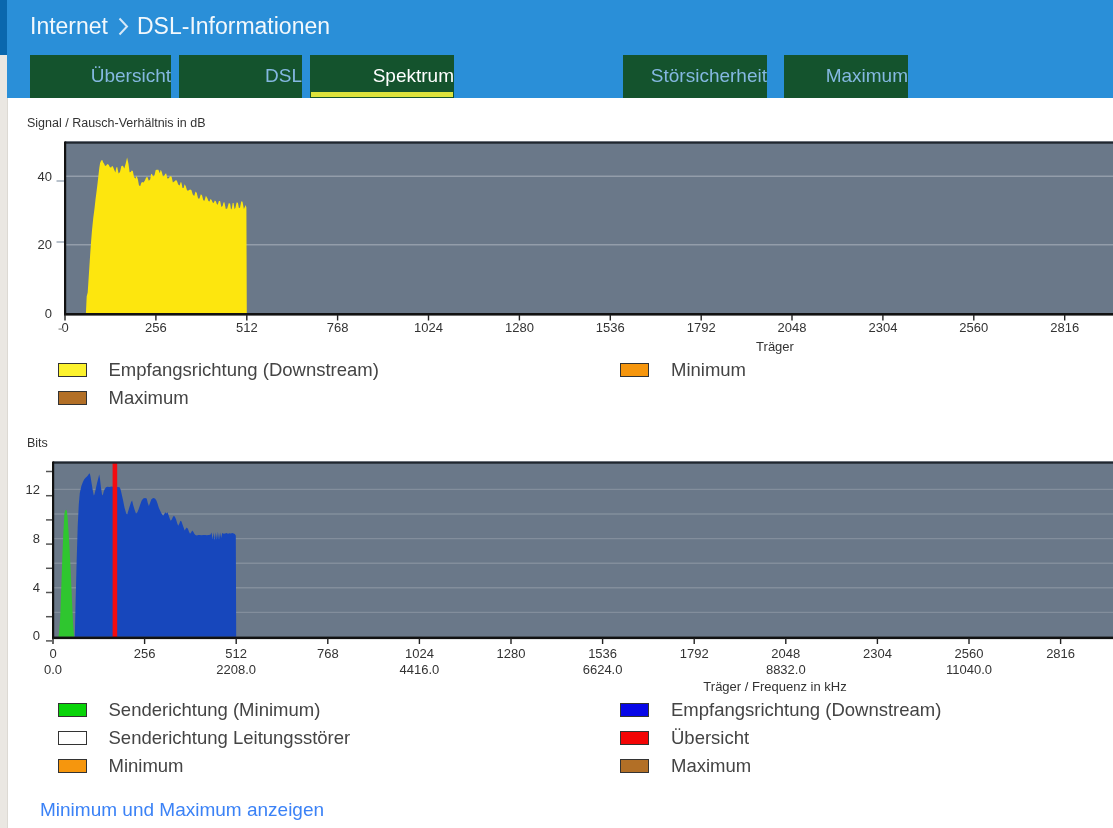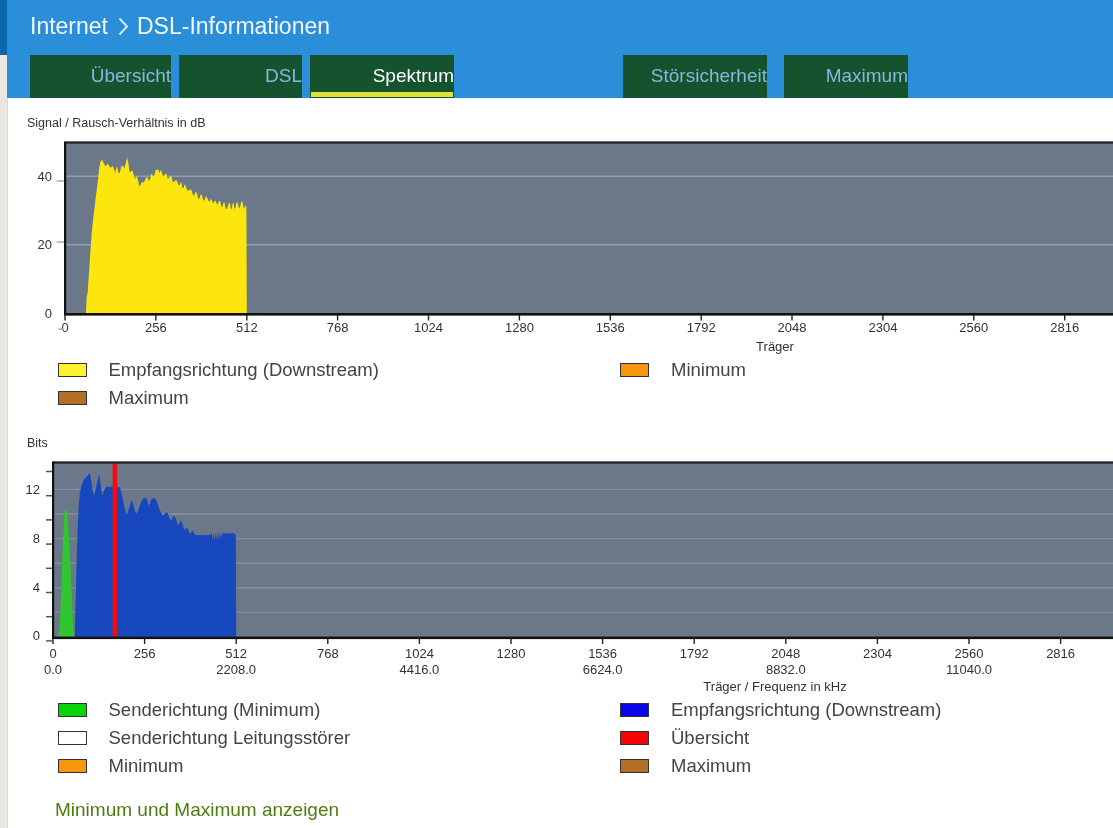--- a/index.html
+++ b/index.html
@@ -10,21 +10,21 @@
 #hdr{position:absolute;left:7px;top:0;width:1106px;height:98px;background:#2a8fd8}
 #bc{position:absolute;left:23px;top:13px;font-size:23px;color:#f2f8fc}
 #bc svg{margin:0 8px 0 9px;position:relative;top:2px}
 .tab{position:absolute;top:55px;height:43px;background:#14532d;color:#85b8e1;
   font-size:19px;text-align:right;line-height:41px}
 .tab.active{color:#fff}
 .ul{position:absolute;left:1px;bottom:1.5px;width:calc(100% - 2px);height:4.6px;background:#dde23b}
 .leg{position:absolute;height:21px;white-space:nowrap;display:flex;align-items:center}
 .sw{display:inline-block;width:27px;height:12px;border:1.5px solid #333;flex:none}
 .lt{font-size:18.5px;color:#444;margin-left:22px}
-#lnk{position:absolute;left:55px;top:799px;font-size:19px;color:#4d7c0f}
+#lnk{position:absolute;left:40px;top:799px;font-size:19px;color:#3b82f6}
 </style></head>
 <body>
 <svg class="abs" style="left:0;top:0" width="1113" height="828" viewBox="0 0 1113 828">
 <style>.tl{font:13px "Liberation Sans",sans-serif;fill:#333}.tt{font:12.5px "Liberation Sans",sans-serif;fill:#333}</style>
 
 <text x="27" y="127" class="tt">Signal / Rausch-Verhältnis in dB</text>
 <rect x="65" y="141.5" width="1048" height="172" fill="#6a7889"></rect>
 <line x1="66" y1="244.8" x2="1113" y2="244.8" stroke="rgba(255,255,255,0.28)" stroke-width="1.4"></line>
     <line x1="66" y1="176.2" x2="1113" y2="176.2" stroke="rgba(255,255,255,0.28)" stroke-width="1.4"></line>
 <path d="M85.9,313.2L85.9,313.5L86.7,296.3L87.7,292.4L89.0,272.5L90.2,254.0L91.1,241.2L92.0,230.3L93.2,218.6L94.5,208.5L95.5,199.6L96.6,191.1L97.5,183.8L98.4,175.7L99.3,168.0L100.1,163.1L101.2,160.6L102.3,160.1L103.2,162.4L104.0,163.4L105.1,166.0L106.2,165.6L107.4,164.0L108.7,164.7L109.9,167.3L111.2,167.4L112.0,165.9L112.9,166.5L114.2,169.7L115.4,172.4L116.3,167.4L117.2,167.1L118.6,173.5L120.0,171.9L121.4,166.0L122.9,165.8L124.3,168.5L125.7,163.5L127.1,157.6L128.5,164.1L129.6,172.3L130.7,172.1L131.7,170.5L132.8,170.9L134.0,176.8L135.3,178.8L136.5,176.1L137.8,179.1L139.0,185.6L140.3,186.0L141.1,183.3L142.0,181.9L143.5,182.4L144.9,180.6L146.1,177.5L147.4,177.1L148.8,180.8L150.2,179.5L151.1,173.8L152.0,174.2L153.2,176.4L154.5,175.3L155.7,169.9L156.9,169.7L158.4,169.8L159.8,173.3L160.7,169.7L161.6,171.4L163.0,176.5L164.4,175.6L165.3,173.8L166.2,173.4L167.4,178.4L168.7,178.2L170.1,176.2L171.5,176.4L172.9,182.6L174.3,181.5L175.6,180.2L176.8,180.6L178.2,184.6L179.7,185.4L180.6,182.2L181.4,182.5L182.5,187.9L183.6,188.1L184.6,184.2L185.7,186.0L187.1,190.5L188.5,190.6L190.0,189.4L191.4,190.0L192.8,194.5L194.2,196.1L195.5,191.6L196.7,192.7L198.1,198.6L199.5,198.4L200.8,194.3L202.0,195.2L203.3,200.2L204.5,200.7L205.9,195.8L207.4,198.3L208.4,200.9L209.5,201.4L210.5,199.1L211.6,200.1L212.7,202.4L213.7,203.0L214.8,200.4L215.9,201.2L216.8,203.9L217.7,204.7L218.9,200.9L220.1,201.0L221.4,206.9L222.6,205.9L223.5,202.6L224.4,202.3L225.8,209.0L227.2,208.6L228.7,203.3L230.1,203.6L231.0,209.6L231.8,208.5L232.7,203.0L233.6,202.9L234.5,209.1L235.4,208.0L236.6,202.5L237.9,202.7L238.9,208.1L240.0,207.7L241.3,201.3L242.5,201.8L243.9,209.0L245.7,205.0L246.4,207.4L246.8,313.5L246.8,313.2Z" fill="#fde60e"></path>

